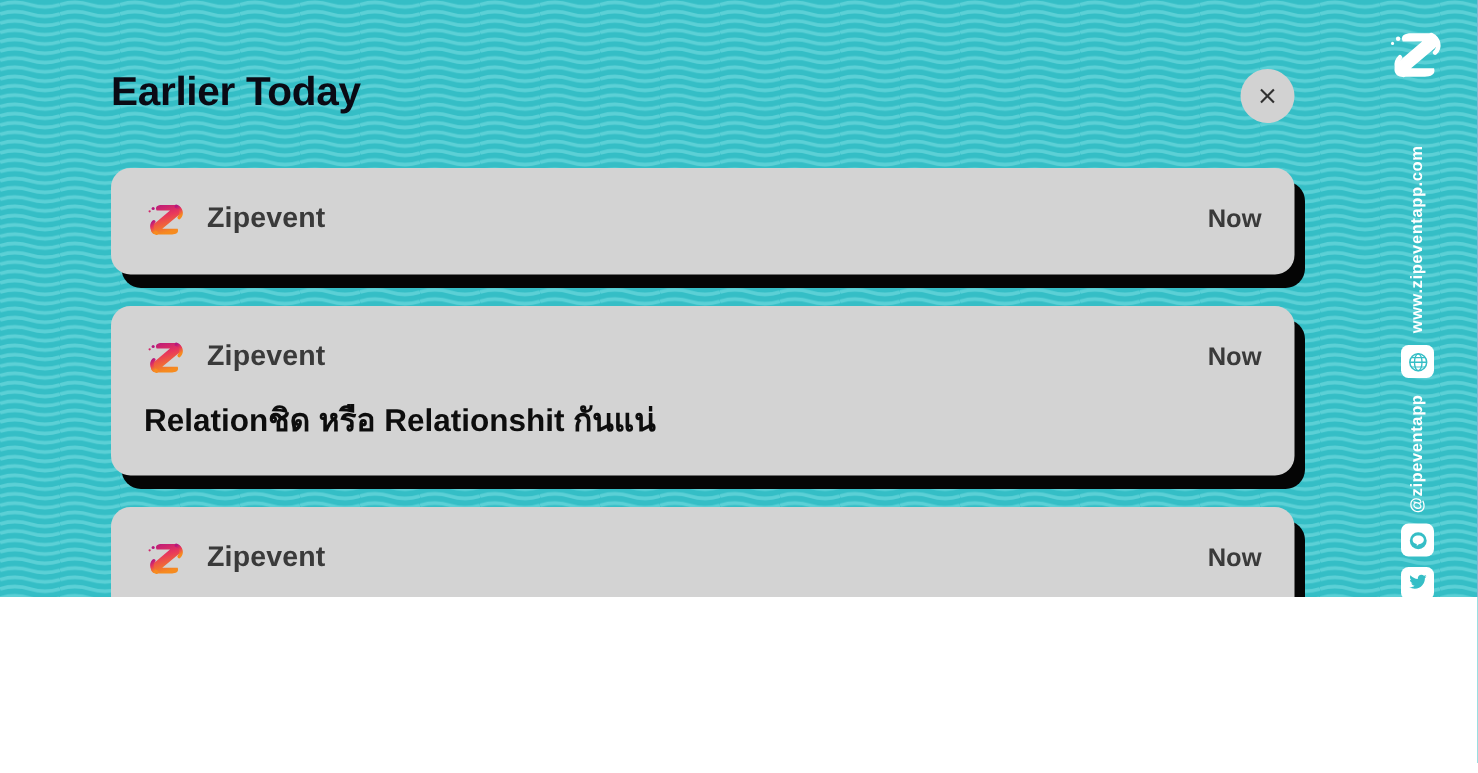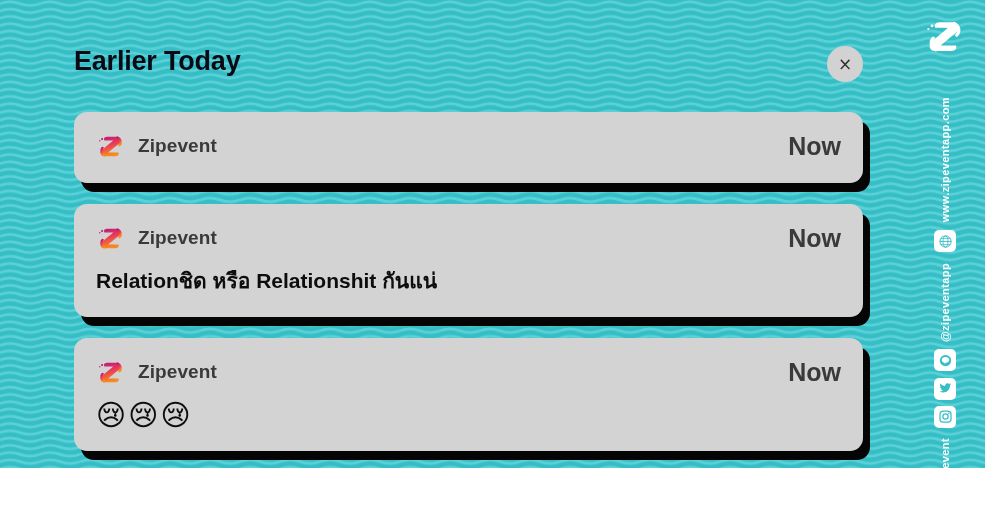--- a/index.html
+++ b/index.html
@@ -7,21 +7,21 @@
   html, body {
     width: 985px;
     height: 515px;
     overflow: hidden;
     font-family: "Liberation Sans", "DejaVu Sans", sans-serif;
   }
 
   #root {
     position: relative;
     width: 985px;
-    height: 468px;
+    height: 398px;
     background: #a21caf;
     overflow: hidden;
   }
 
   
   .wave-bg {
     position: absolute;
     inset: 0;
     background-color: #35bec6;
   }
@@ -103,21 +103,21 @@
   .app-name {
     margin-left: 12px;
     font-size: 19px;
     font-weight: 700;
     color: #3a3a3a;
     letter-spacing: 0.1px;
   }
 
   .notif-time {
     margin-left: auto;
-    font-size: 25px;
+    font-size: 17px;
     font-weight: 700;
     color: #3a3a3a;
   }
 
   .notif-body {
     margin-top: 12px;
     font-size: 21px;
     font-weight: 700;
     color: #0d0d0d;
     line-height: 1.35;

